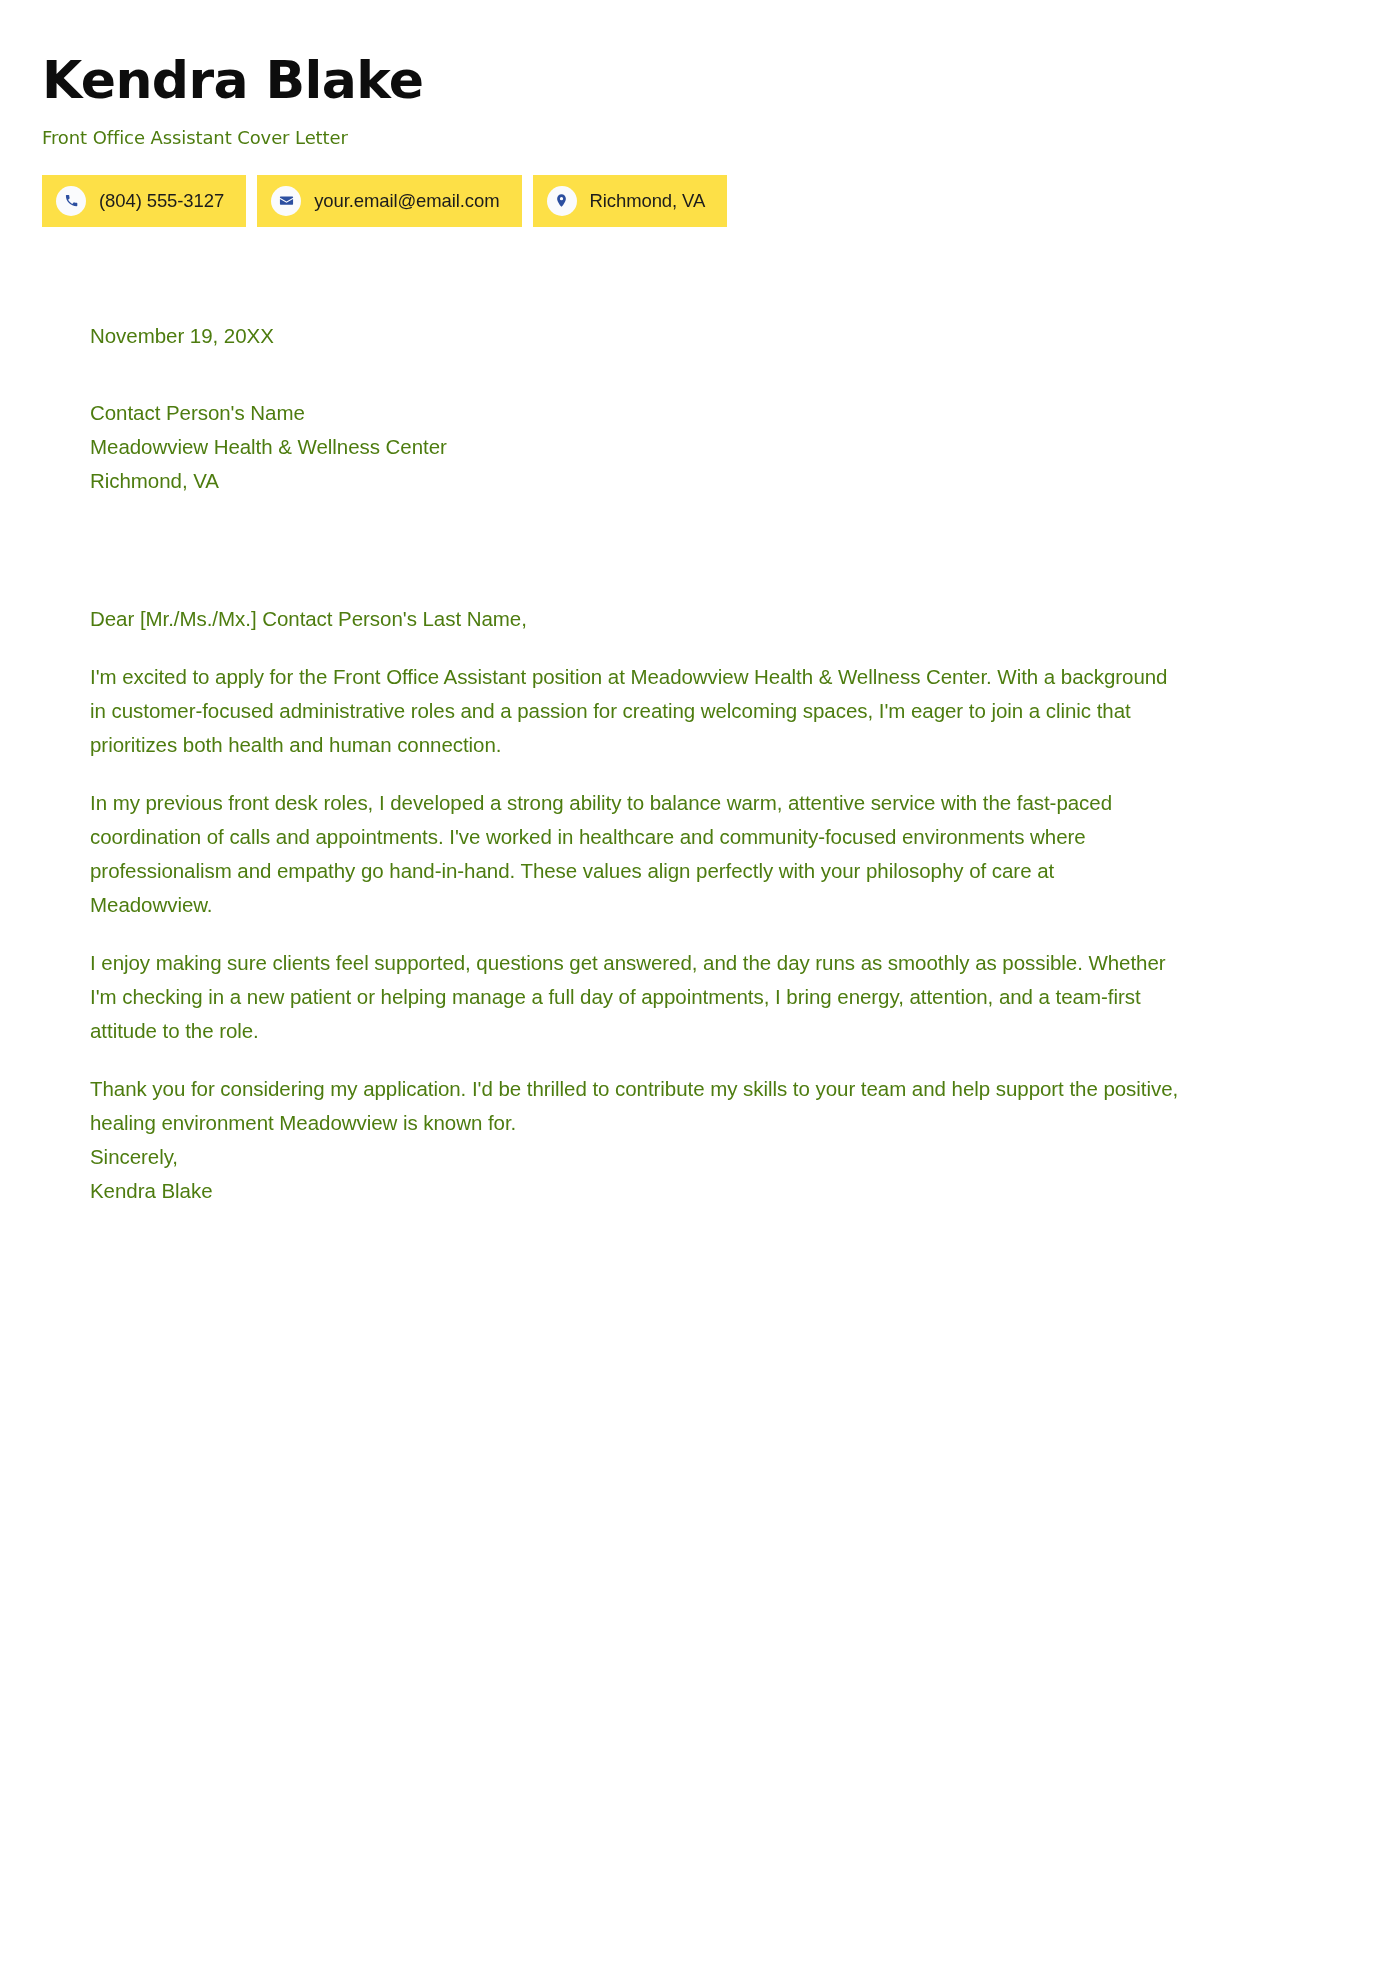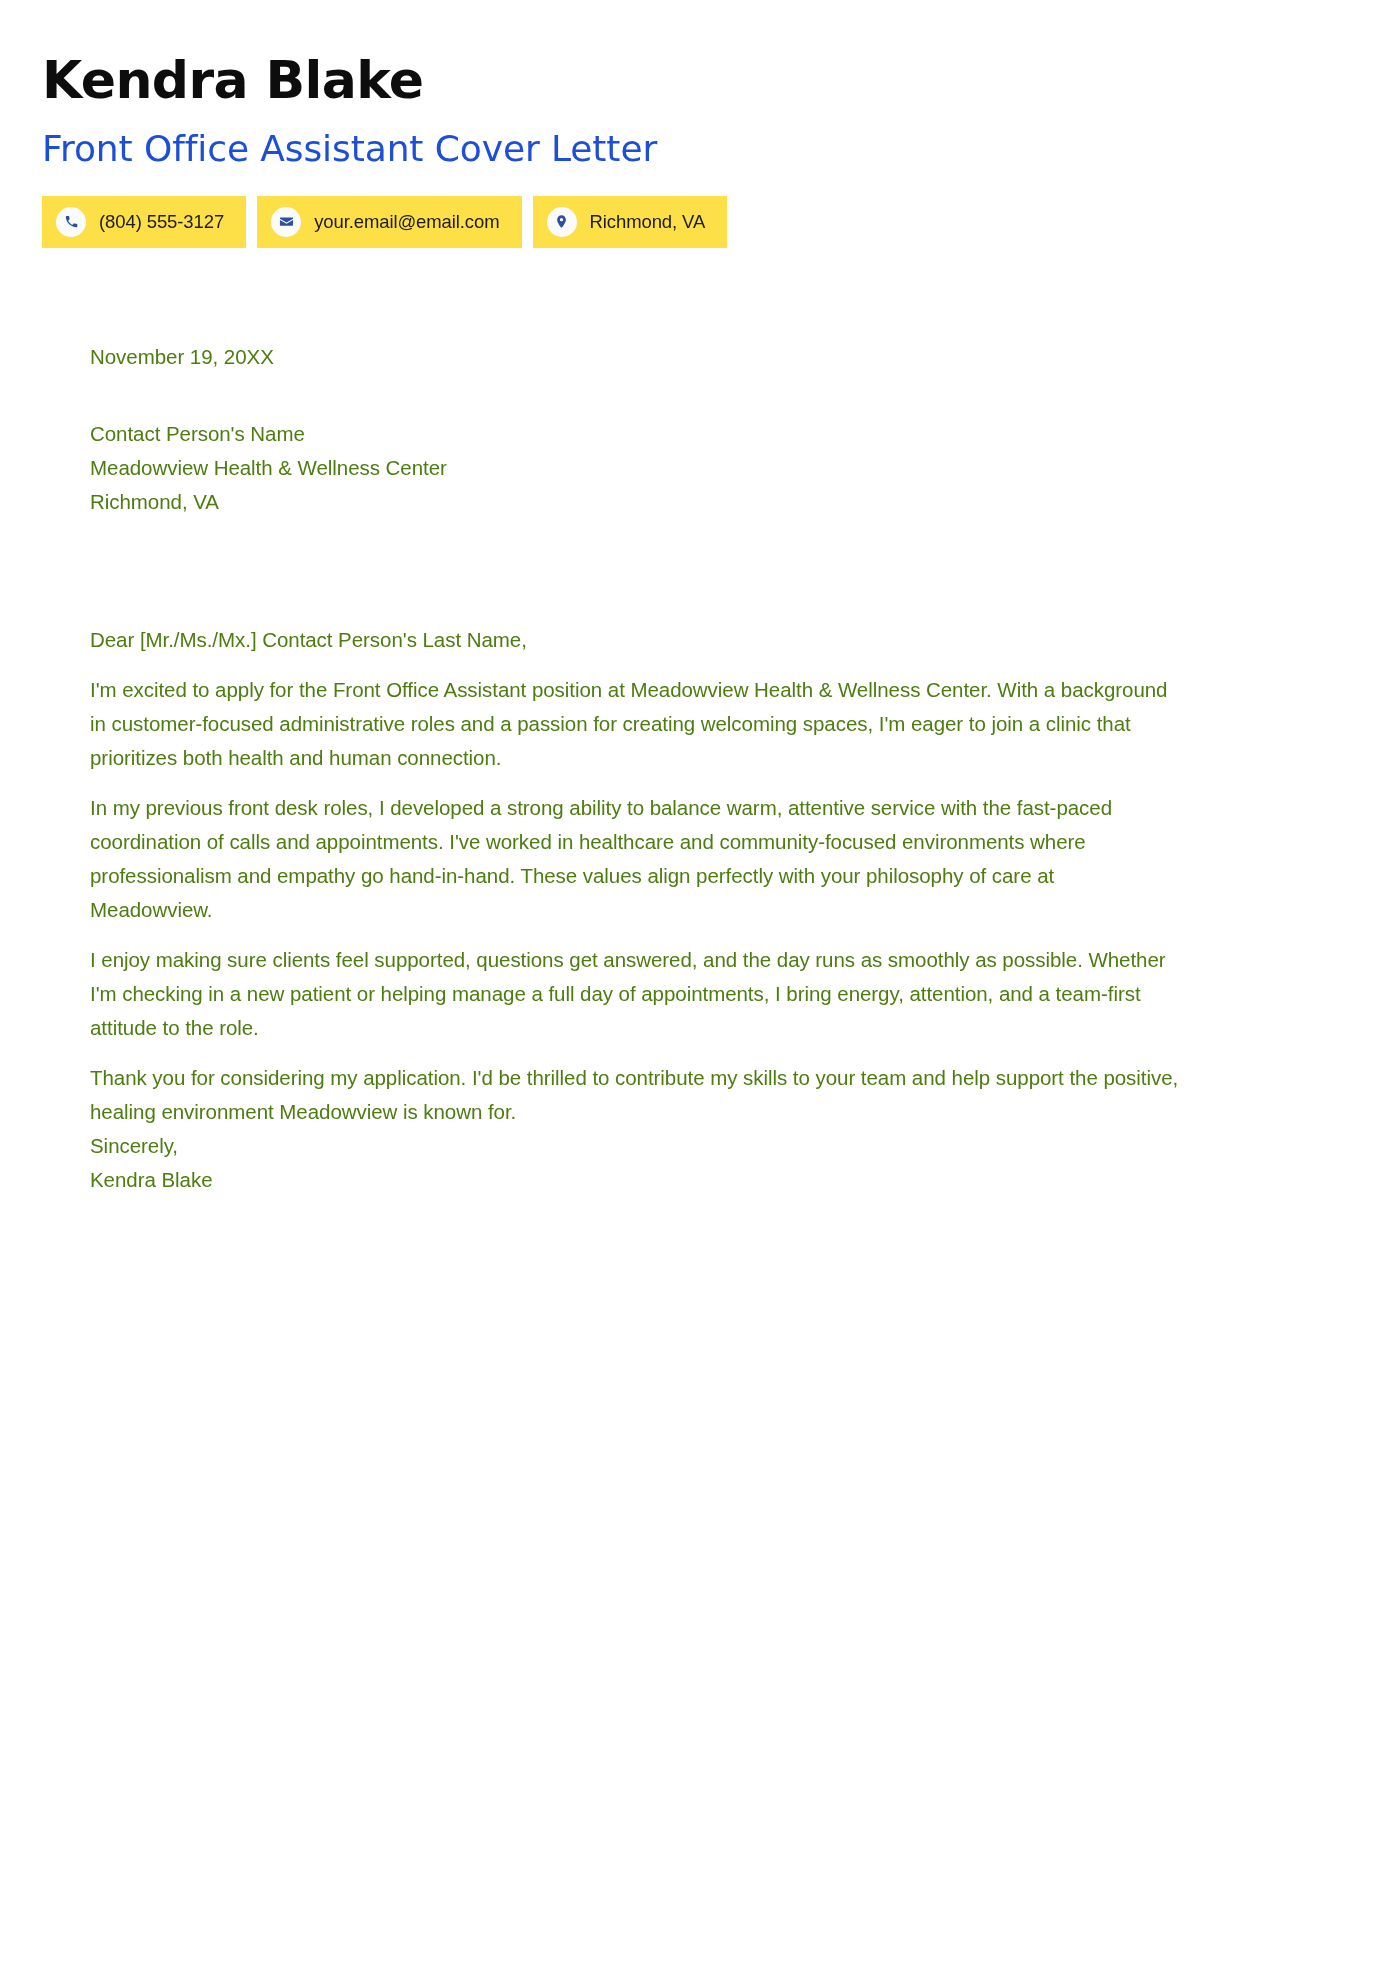--- a/index.html
+++ b/index.html
@@ -34,25 +34,25 @@
     font-size: 52px;
     font-weight: 700;
     letter-spacing: -0.6px;
     line-height: 1.08;
     color: #0d0d0d;
   }
 
   .subtitle {
     margin-top: 20px;
     font-family: "DejaVu Sans", sans-serif;
-    font-size: 36px;
+    font-size: 18px;
     font-weight: 400;
     letter-spacing: -0.1px;
     line-height: 1.15;
-    color: #1d4ed8;
+    color: #4d7c0f;
   }
 
   
   .contact-bar {
     margin-top: 26px;
     display: flex;
     align-items: stretch;
     gap: 11px;
   }
 
@@ -114,21 +114,21 @@
     margin-top: 43px;
   }
 
   .recipient-block .line { display: block; }
 
   .salutation {
     margin-top: 104px;
   }
 
   .para {
-    margin-top: 16px;
+    margin-top: 24px;
     max-width: 1168px;
   }
 
   .closing {
   }
 
   .closing .line { display: block; }
 </style>
 </head>
 <body>

